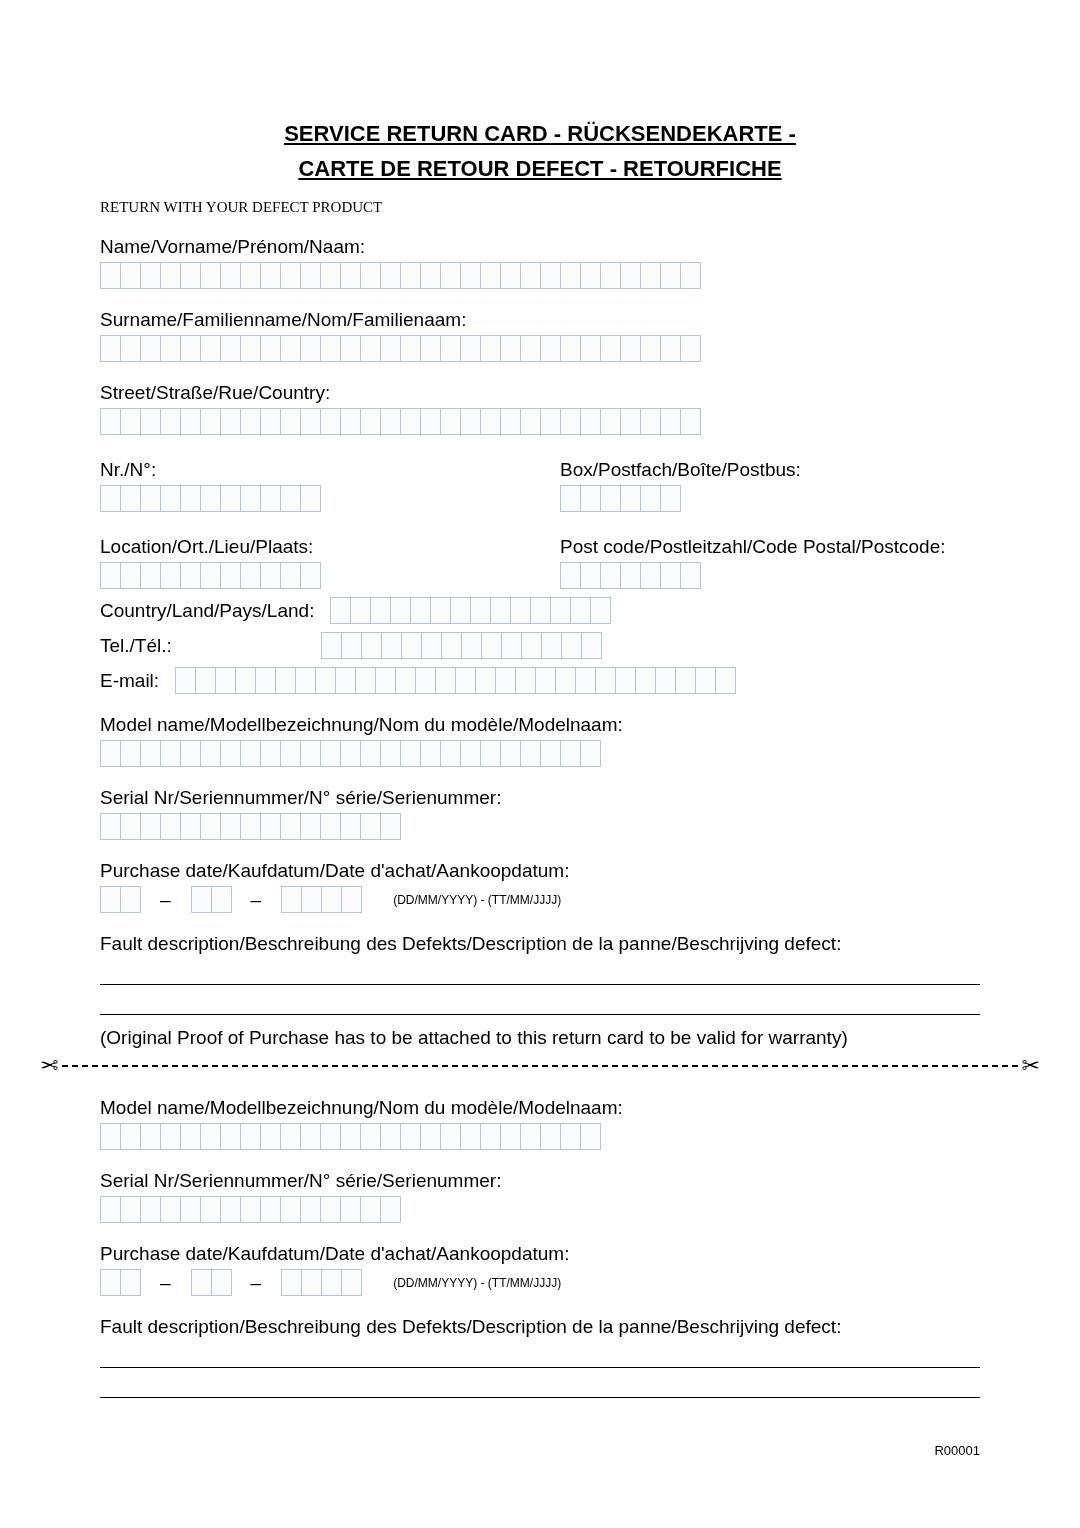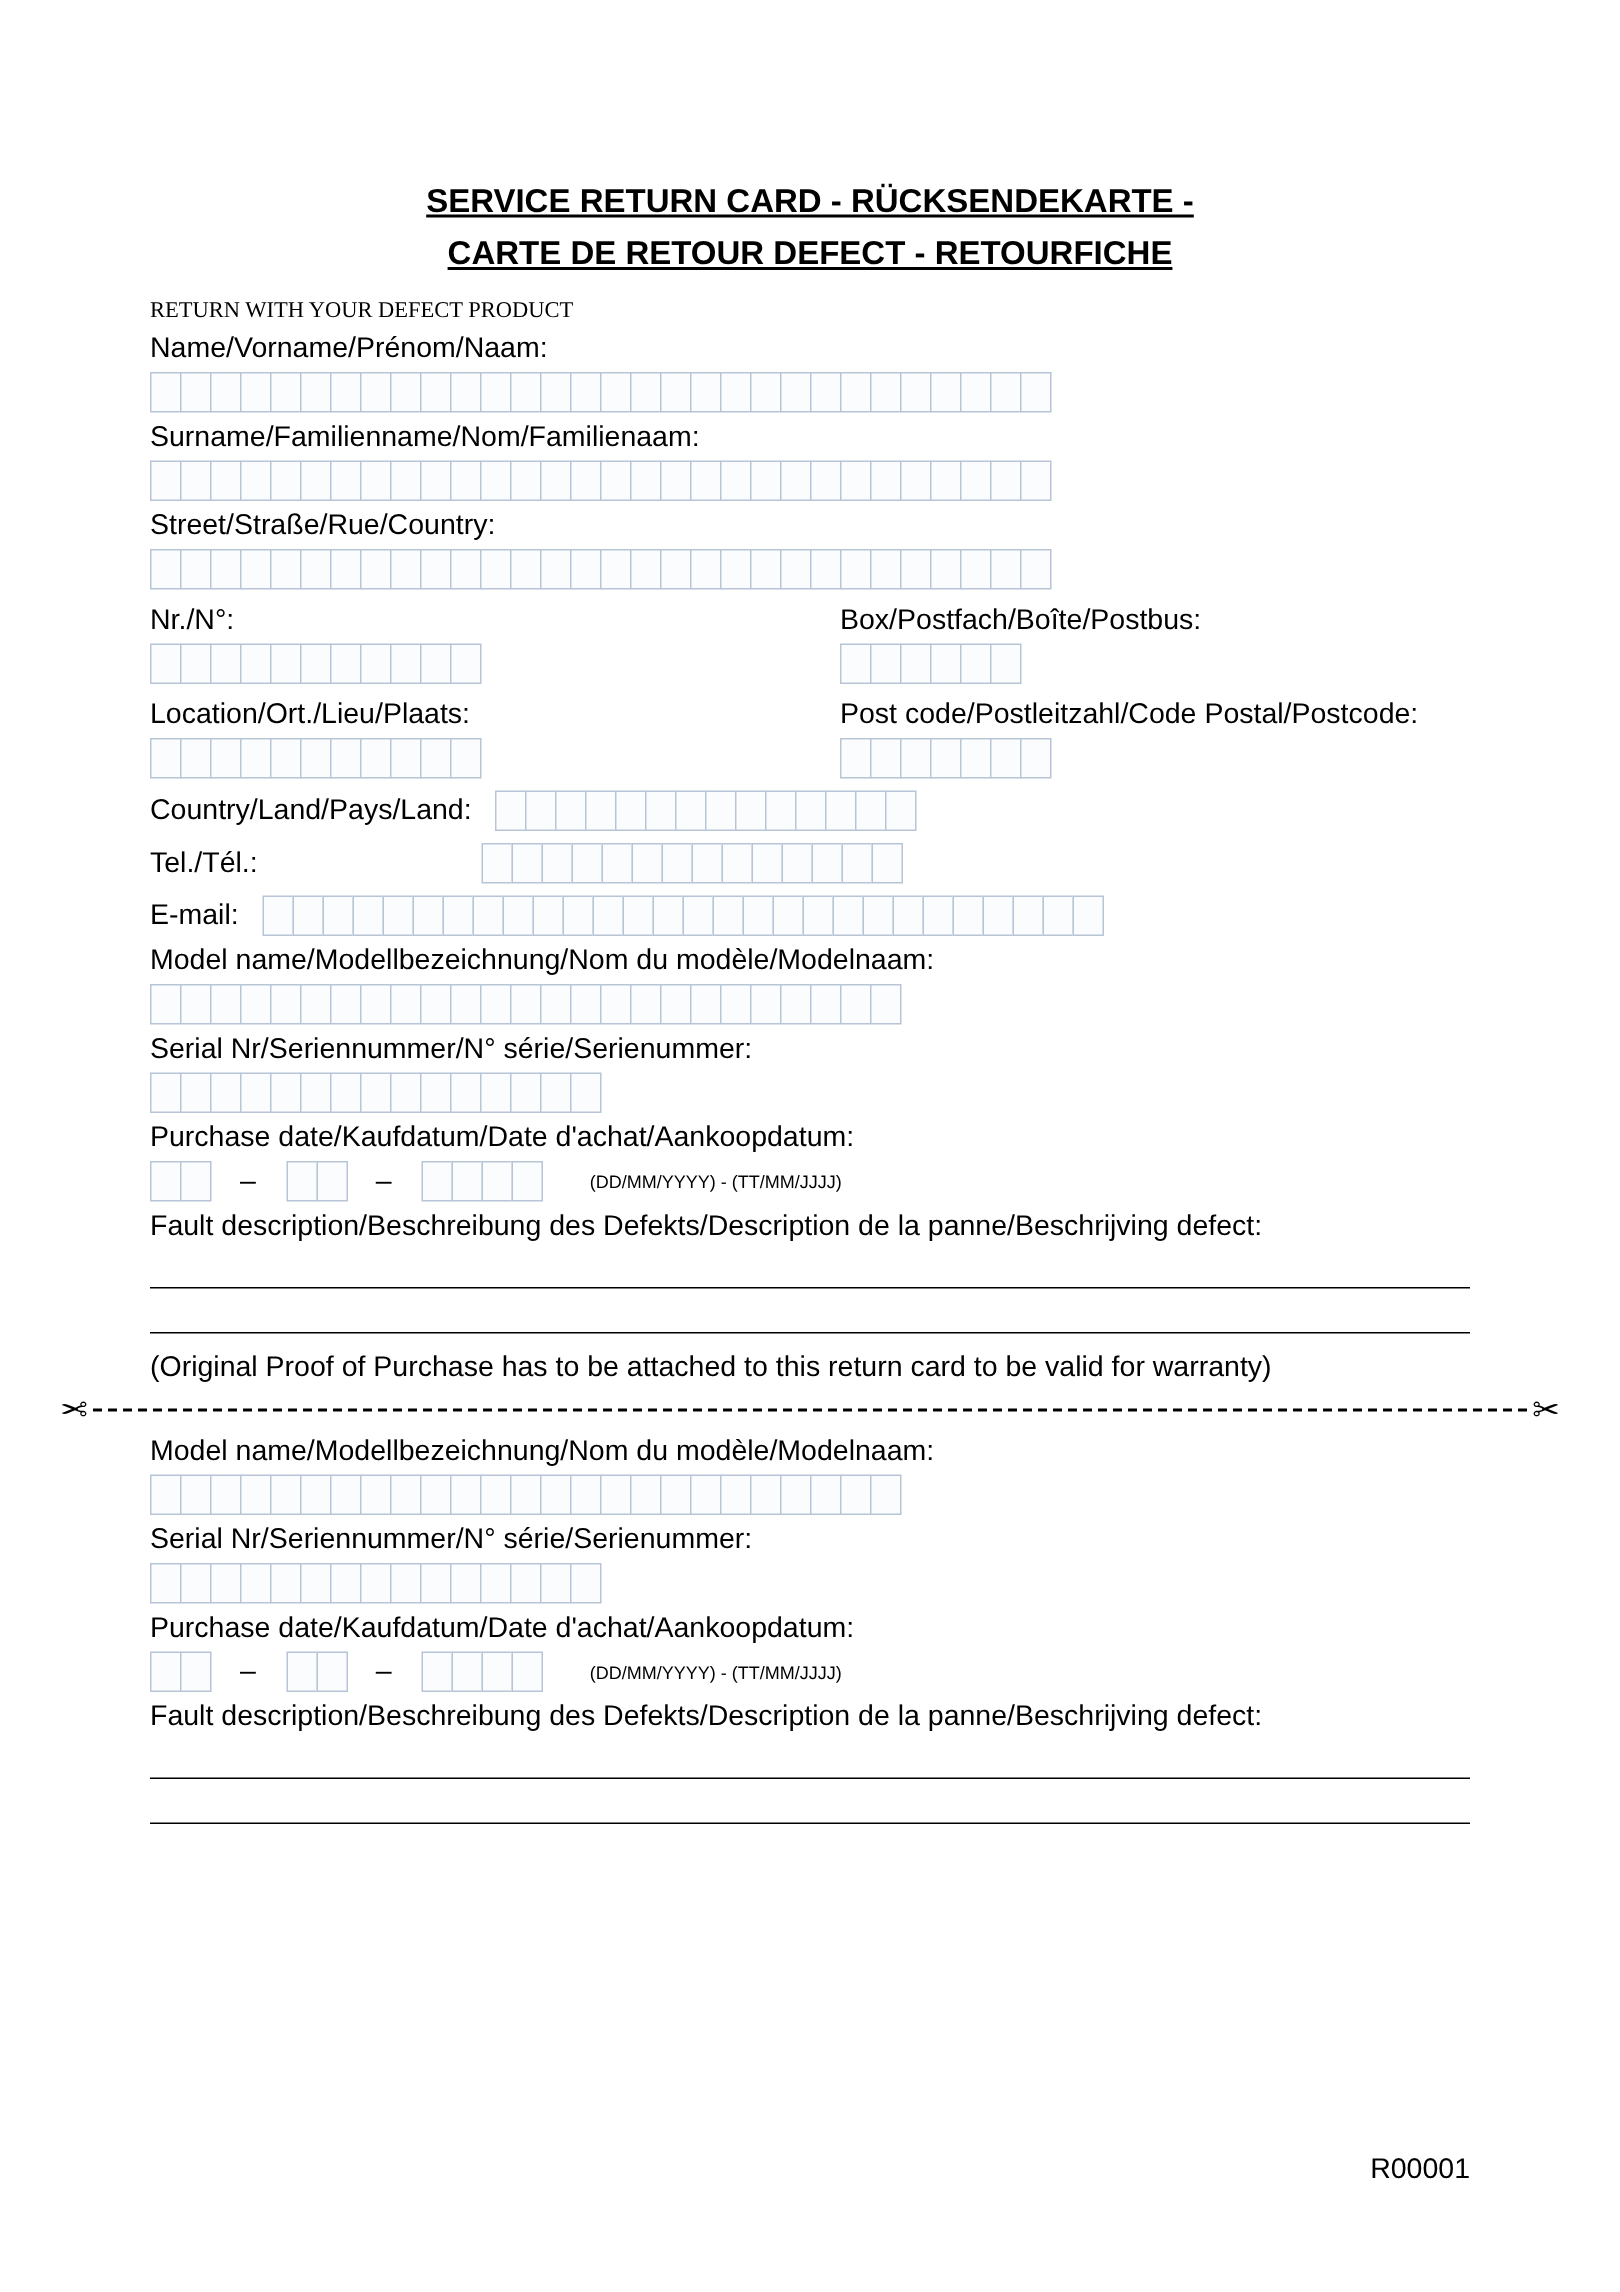--- a/index.html
+++ b/index.html
@@ -20,21 +20,21 @@
       line-height: 1.3;
       margin-bottom: 6px;
     }
     .instruction {
       font-size: 15px;
       margin-top: 16px;
       font-family: Liberation Serif, serif;
     }
     .label {
       font-size: 19px;
-      margin-top: 6px;
+      margin-top: 20px;
       margin-bottom: 4px;
     }
     .row {
       display: flex;
       gap: 40px;
     }
     .col { flex: 1; }
     .boxes {
       display: flex;
       gap: 0;
@@ -88,21 +88,21 @@
     }
     .cutline .dashes {
       flex: 1;
       border-top: 2px dashed #000;
       margin: 0 4px;
     }
     .footer {
       position: absolute;
       bottom: 70px;
       right: 100px;
-      font-size: 19px;
+      font-size: 13px;
     }
     .section { margin-top: 4px; align-items: flex-end; }
   </style>
 </head>
 <body>
 
 <div class="title">SERVICE RETURN CARD - RÜCKSENDEKARTE -</div>
 <div class="title">CARTE DE RETOUR DEFECT - RETOURFICHE</div>
 
 <div class="instruction">RETURN WITH YOUR DEFECT PRODUCT</div>

